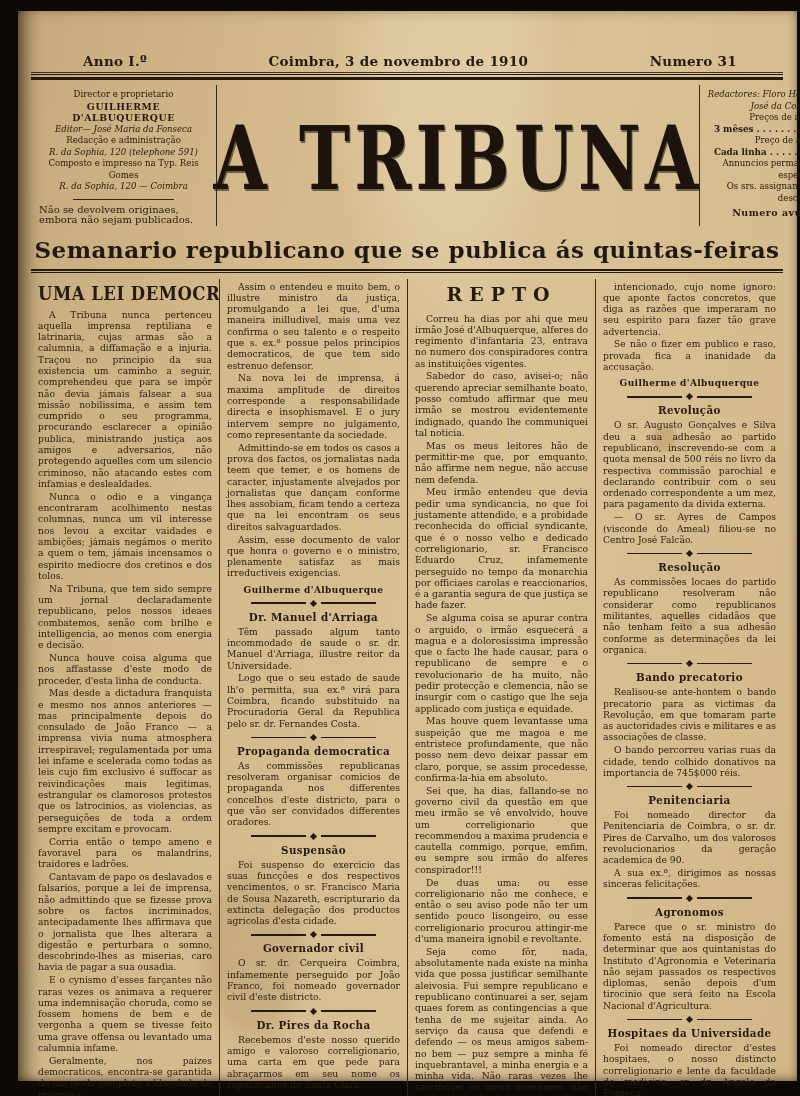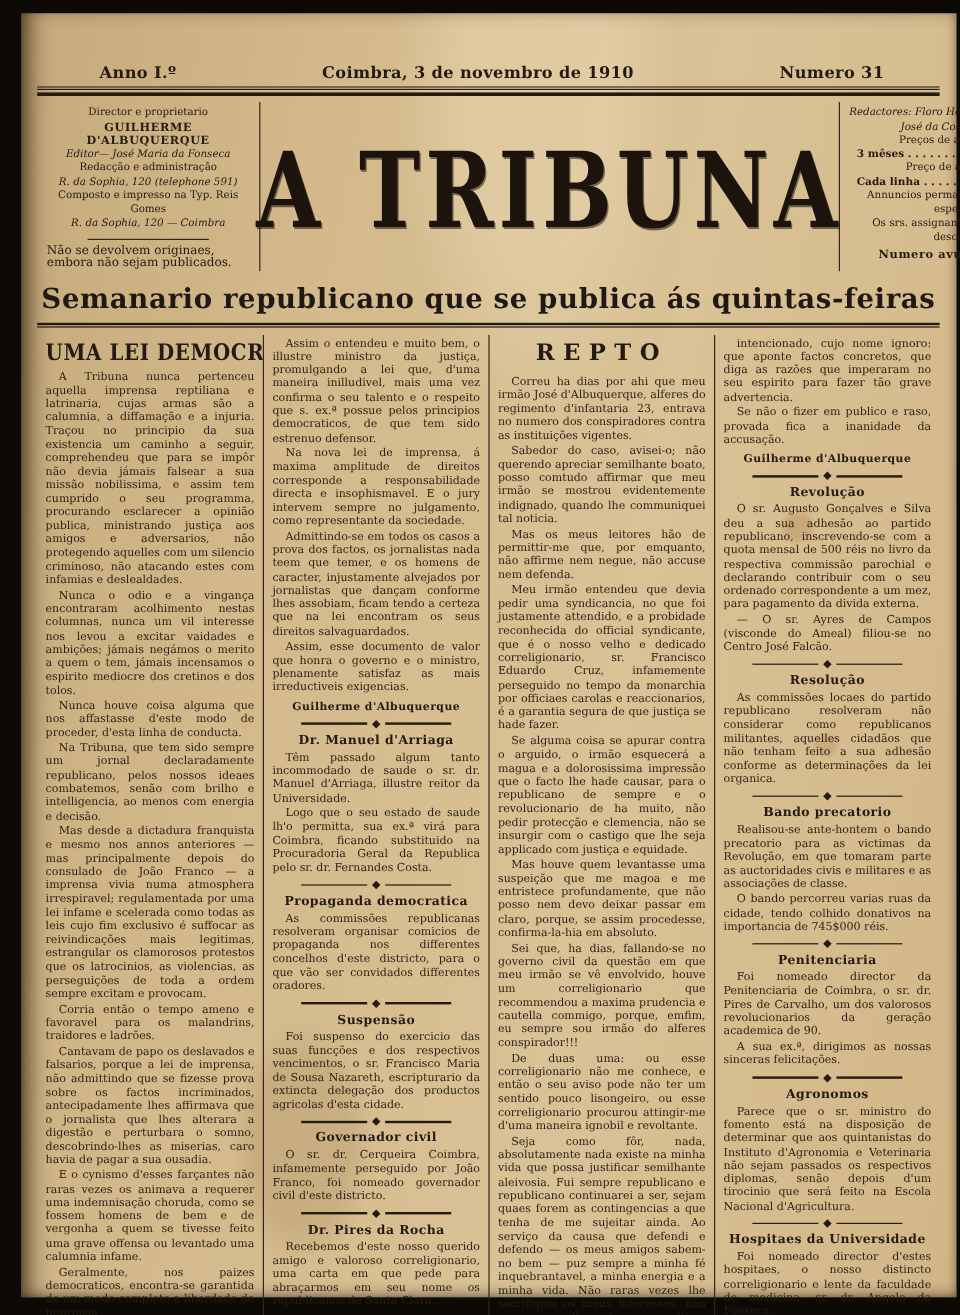--- a/index.html
+++ b/index.html
@@ -125,22 +125,22 @@
 
   <div class="subtitle">Semanario republicano que se publica ás quintas-feiras</div>
   <div class="rule-dbl2"></div>
 
   <div class="body-grid">
 
     <div class="col">
       <h2 class="art-title">UMA LEI DEMOCRATICA</h2>
       <p class="para">A Tribuna nunca pertenceu aquella imprensa reptiliana e latrinaria, cujas armas são a calumnia, a diffamação e a injuria. Traçou no principio da sua existencia um caminho a seguir, comprehendeu que para se impôr não devia jámais falsear a sua missão nobilissima, e assim tem cumprido o seu programma, procurando esclarecer a opinião publica, ministrando justiça aos amigos e adversarios, não protegendo aquelles com um silencio criminoso, não atacando estes com infamias e deslealdades.</p>
       <p class="para">Nunca o odio e a vingança encontraram acolhimento nestas columnas, nunca um vil interesse nos levou a excitar vaidades e ambições; jámais negámos o merito a quem o tem, jámais incensamos o espirito mediocre dos cretinos e dos tolos.</p>
+      <p class="para">Na Tribuna, que tem sido sempre um jornal declaradamente republicano, pelos nossos ideaes combatemos, senão com brilho e intelligencia, ao menos com energia e decisão.</p>
       <p class="para">Nunca houve coisa alguma que nos affastasse d'este modo de proceder, d'esta linha de conducta.</p>
-      <p class="para">Na Tribuna, que tem sido sempre um jornal declaradamente republicano, pelos nossos ideaes combatemos, senão com brilho e intelligencia, ao menos com energia e decisão.</p>
       <p class="para">Mas desde a dictadura franquista e mesmo nos annos anteriores — mas principalmente depois do consulado de João Franco — a imprensa vivia numa atmosphera irrespiravel; regulamentada por uma lei infame e scelerada como todas as leis cujo fim exclusivo é suffocar as reivindicações mais legitimas, estrangular os clamorosos protestos que os latrocinios, as violencias, as perseguições de toda a ordem sempre excitam e provocam.</p>
       <p class="para">Corria então o tempo ameno e favoravel para os malandrins, traidores e ladrões.</p>
       <p class="para">Cantavam de papo os deslavados e falsarios, porque a lei de imprensa, não admittindo que se fizesse prova sobre os factos incriminados, antecipadamente lhes affirmava que o jornalista que lhes alterara a digestão e perturbara o somno, descobrindo-lhes as miserias, caro havia de pagar a sua ousadia.</p>
       <p class="para">E o cynismo d'esses farçantes não raras vezes os animava a requerer uma indemnisação choruda, como se fossem homens de bem e de vergonha a quem se tivesse feito uma grave offensa ou levantado uma calumnia infame.</p>
       <p class="para">Geralmente, nos paizes democraticos, encontra-se garantida de um modo completo a liberdade de imprensa.</p>
       <p class="para">Não ha nada mais justo e mais legal de que exigir a maxima respon-</p>
     </div>
 
     <div class="col">
       <p class="para">Assim o entendeu e muito bem, o illustre ministro da justiça, promulgando a lei que, d'uma maneira inilludivel, mais uma vez confirma o seu talento e o respeito que s. ex.ª possue pelos principios democraticos, de que tem sido estrenuo defensor.</p>

